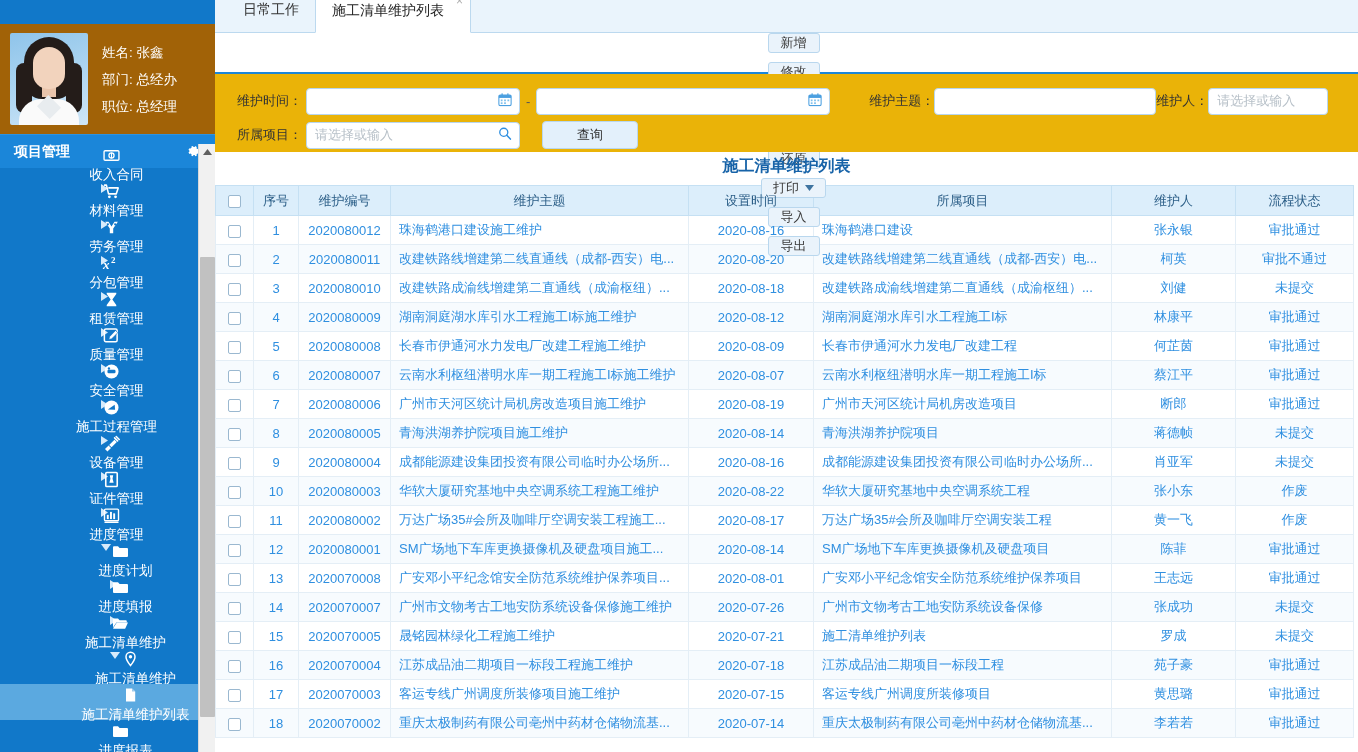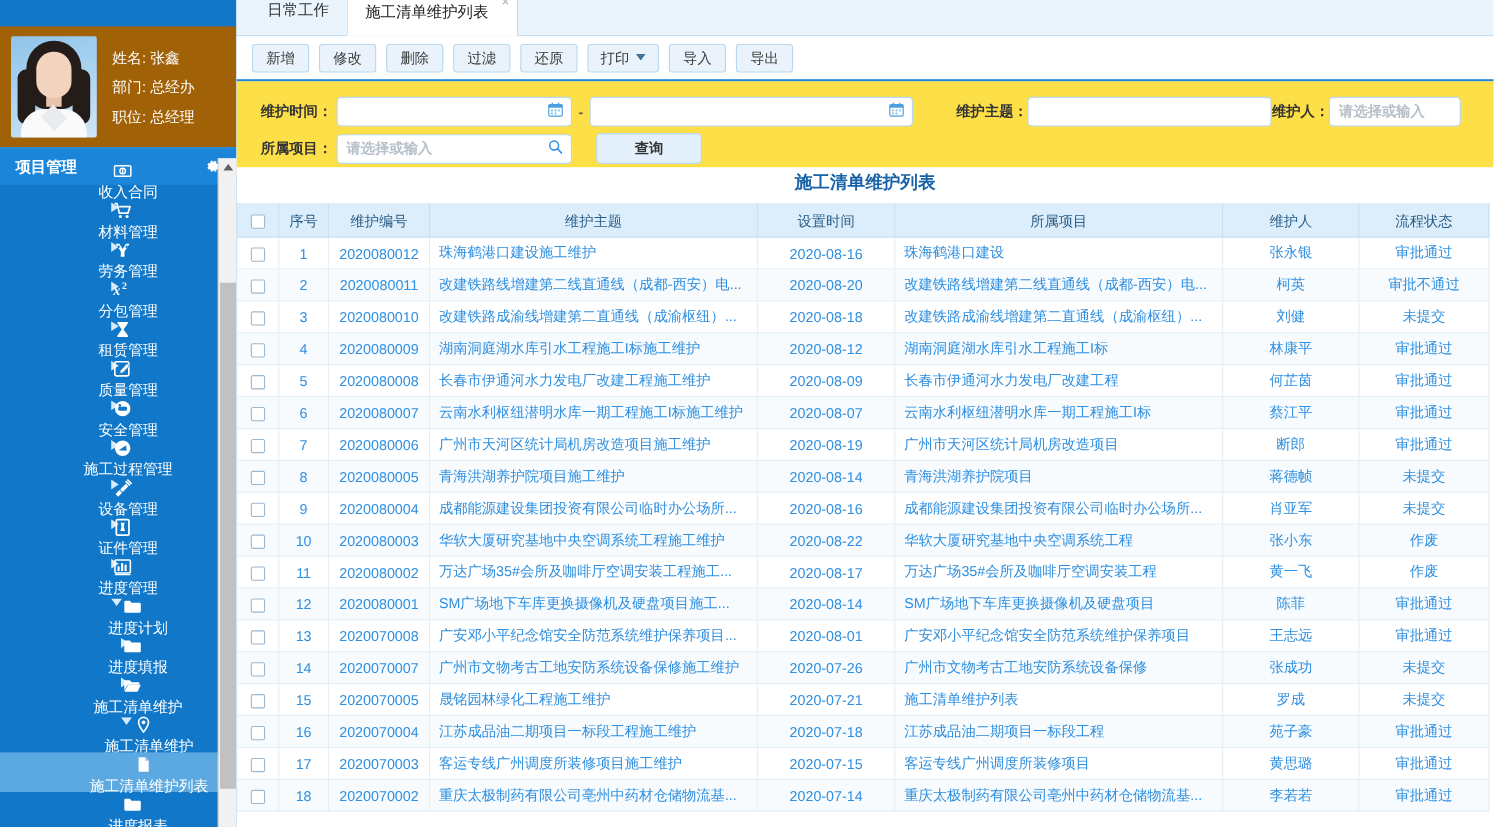--- a/index.html
+++ b/index.html
@@ -151,39 +151,39 @@
     color: #aaa; font-size: 12px; line-height: 1;
   }
 
   .toolbar {
     height: 41px;
     background: #fff;
     border-bottom: 2px solid #1b86d9;
     display: flex; align-items: center;
     padding-left: 14px;
     gap: 9px;
+    flex-direction: column;
   }
   .tbtn {
     height: 26px; min-width: 52px;
     background: #eaf3fb;
     border: 1px solid #b9d7ee;
     border-radius: 3px;
     color: #3a3a3a; font-size: 13px;
     display: flex; align-items: center; justify-content: center;
     padding: 0 11px;
     cursor: pointer;
   }
   .tbtn .cw { margin-left: 6px; font-size: 8px; color: #4a4a4a; }
 
   .filters {
     padding: 10px 0 8px 0;
-    background: #fde047;
+    background: #eab308;
     position: relative;
     height: 78px;
-    font-weight: bold;
   }
   .frow { display: flex; align-items: center; height: 34px; padding-left: 22px; }
   .flabel { font-size: 13px; color: #333; white-space: nowrap; }
   .finput {
     height: 27px; border: 1px solid #b8d6ee; border-radius: 4px;
     background: #fff; position: relative; display: flex; align-items: center;
     padding: 0 8px; font-size: 13px; color: #333;
   }
   .finput .ph { color: #b7c0c8; }
   .finput .ric { position: absolute; right: 7px; top: 50%; transform: translateY(-50%); }

